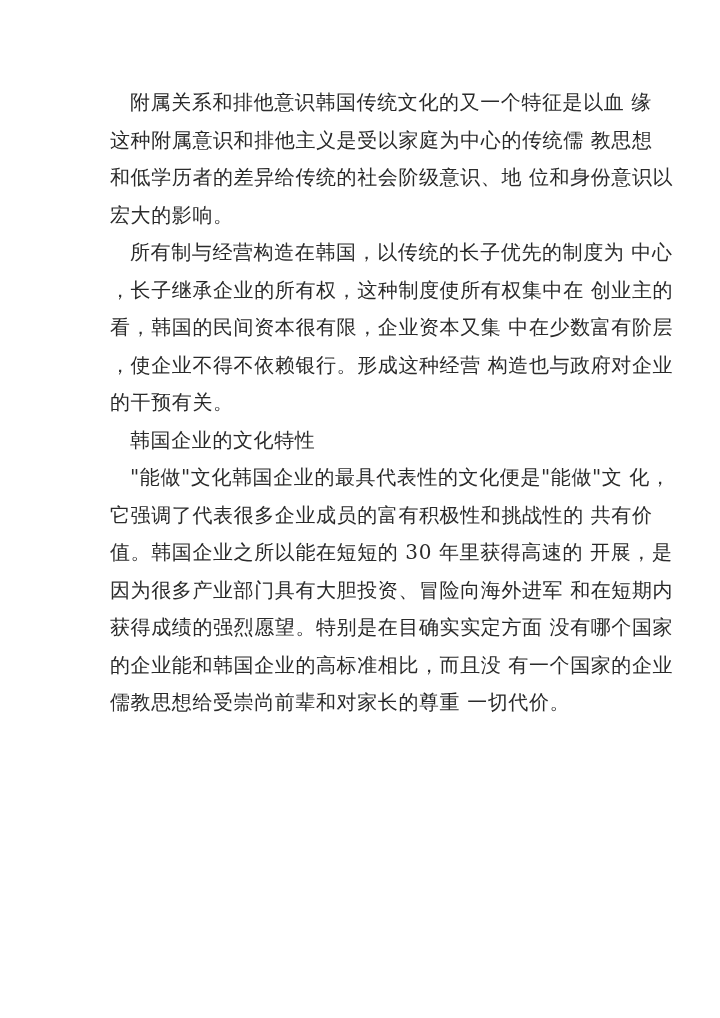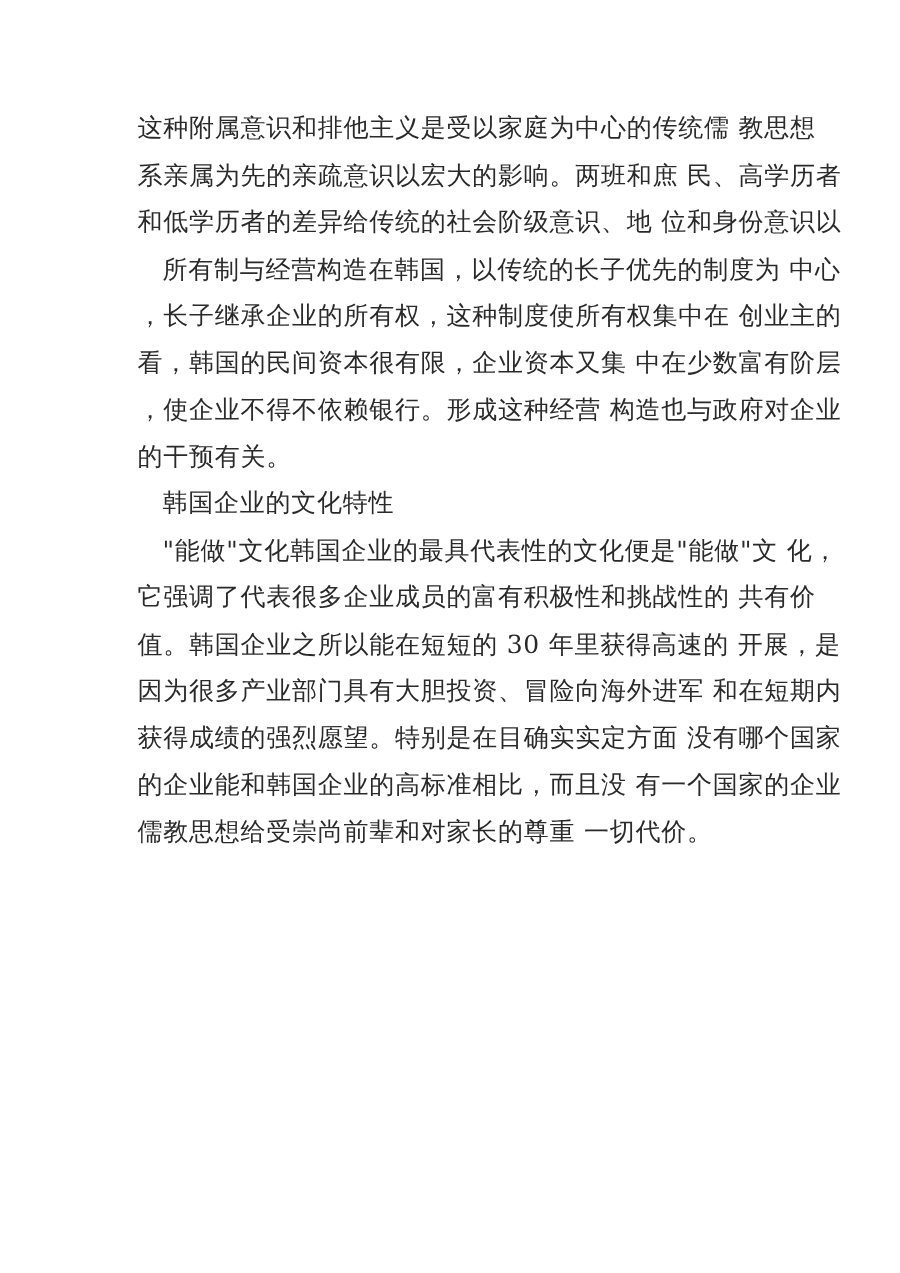--- a/index.html
+++ b/index.html
@@ -31,23 +31,24 @@
     .indent {
       padding-left: 20px;
     }
   </style>
 </head>
 <body>
 
 <div class="page">
 
   <div>
+    <div class="line indent">附属关系和排他意识韩国传统文化的又一个特征是以血 缘</div>
     <div class="line">这种附属意识和排他主义是受以家庭为中心的传统儒 教思想</div>
-    <div class="line">系亲属为先的亲疏意识以宏大的影响。两班和庶 民、高学历者</div>
     <div class="line">和低学历者的差异给传统的社会阶级意识、地 位和身份意识以</div>
+    <div class="line">宏大的影响。</div>
   </div>
 
   <div>
     <div class="line indent">所有制与经营构造在韩国，以传统的长子优先的制度为 中心</div>
     <div class="line">，长子继承企业的所有权，这种制度使所有权集中在 创业主的</div>
     <div class="line">看，韩国的民间资本很有限，企业资本又集 中在少数富有阶层</div>
     <div class="line">，使企业不得不依赖银行。形成这种经营 构造也与政府对企业</div>
     <div class="line">的干预有关。</div>
   </div>
 

